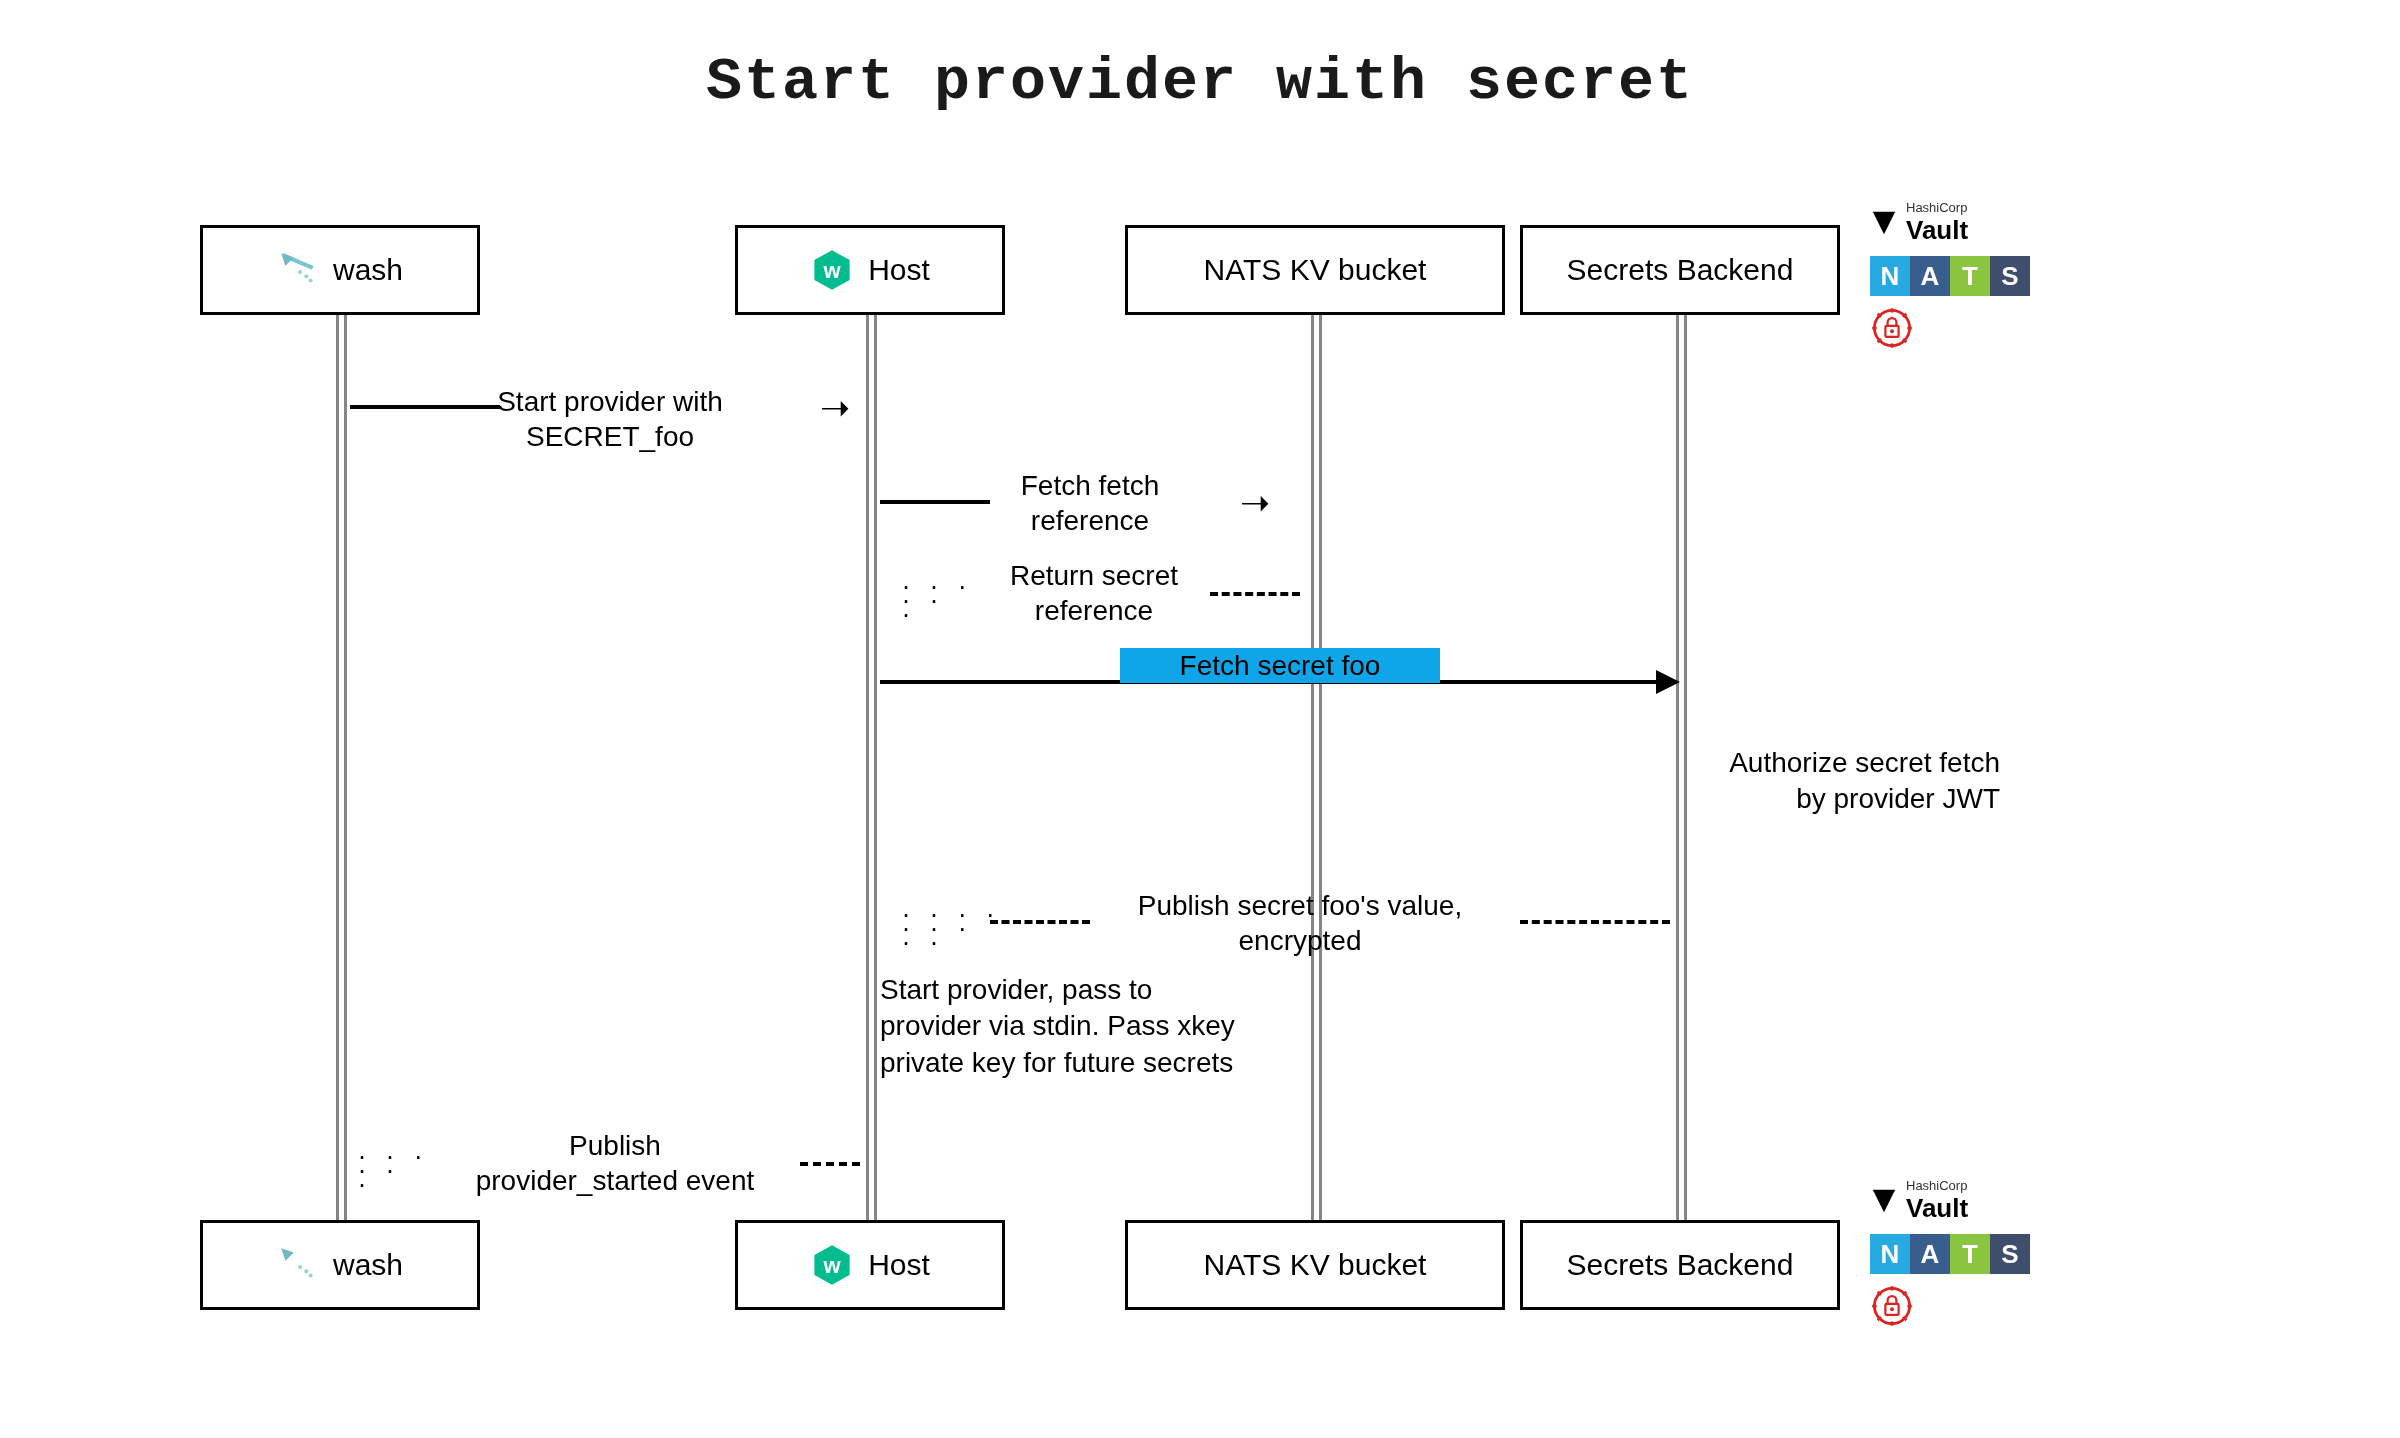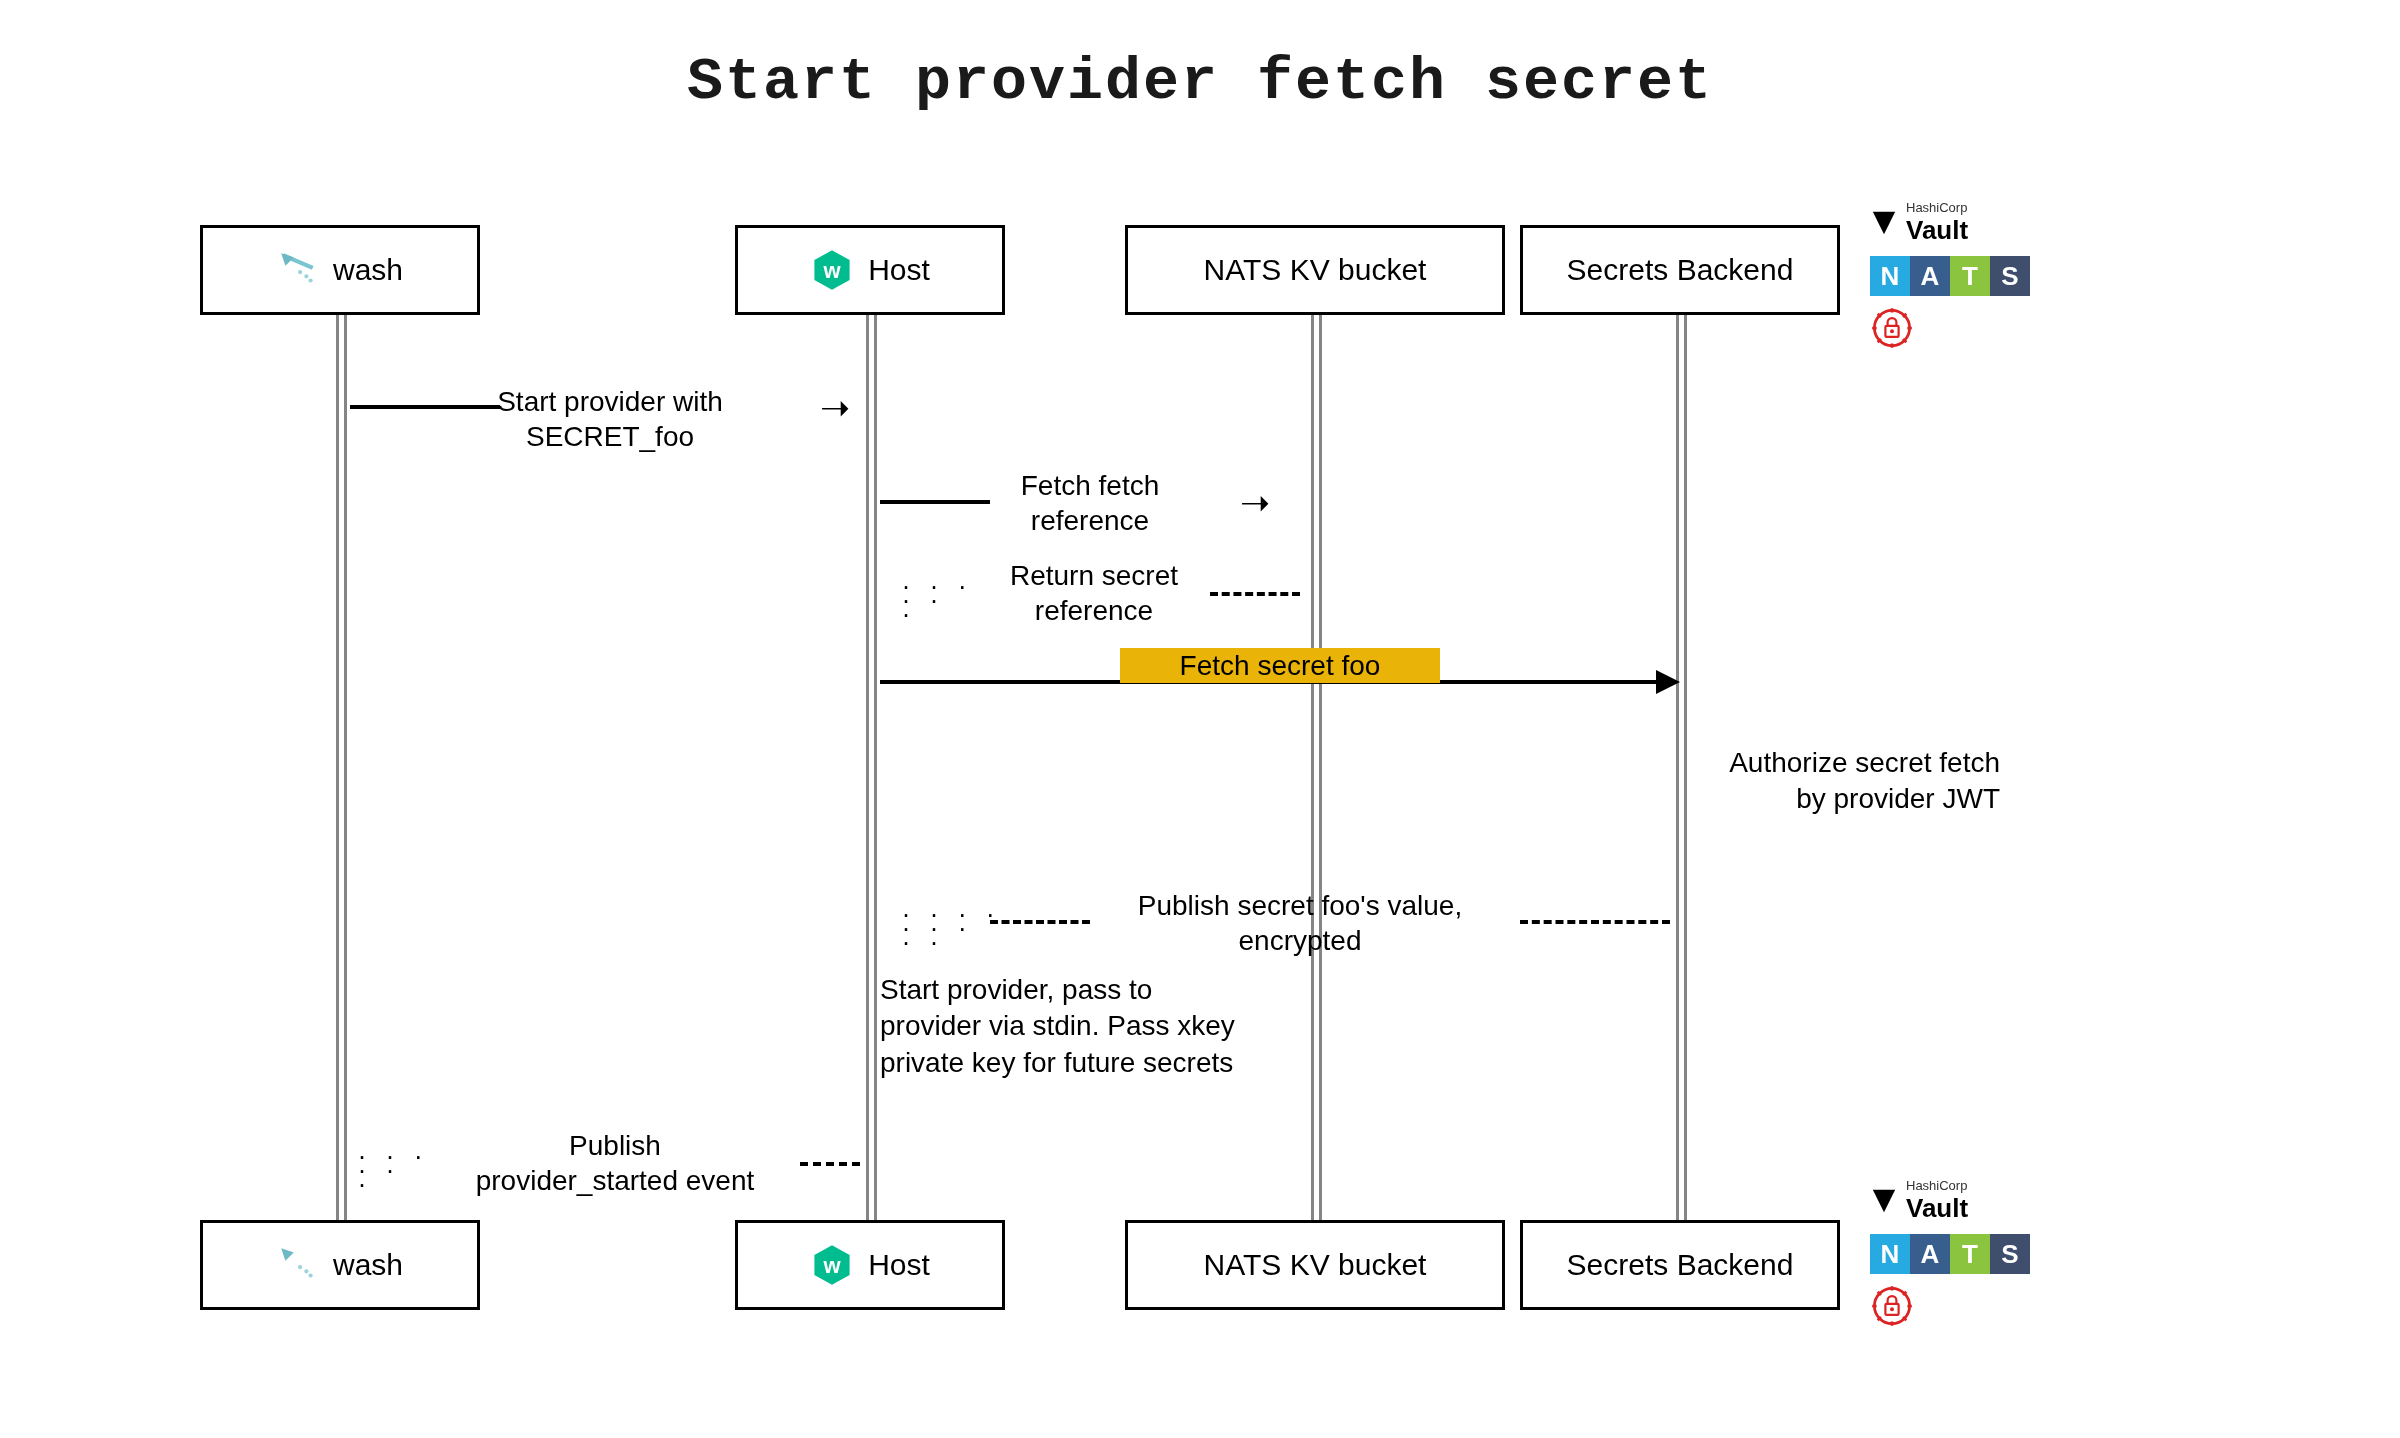--- a/index.html
+++ b/index.html
@@ -123,21 +123,21 @@
   .note {
     position: absolute;
     font-size: 28px;
     line-height: 1.3;
     text-align: right;
   }
 </style>
 </head>
 <body>
 
-<div class="title">Start provider fetch secret</div>
+<div class="title">Start provider with secret</div>
 
 <div class="actor-box" style="left:200px; top:225px; width:280px; height:90px;">
   <span class="wash-icon">
     <svg width="42" height="42" viewBox="0 0 40 40">
       <path d="M6 6 L34 18 L6 6" stroke="#7ac6d0" stroke-width="4" fill="none"></path>
       <polygon points="4,4 16,8 8,16" fill="#6fb8c6"></polygon>
       <circle cx="22" cy="22" r="2" fill="#9cd3db"></circle>
       <circle cx="28" cy="26" r="2" fill="#9cd3db"></circle>
       <circle cx="32" cy="30" r="2" fill="#9cd3db"></circle>
     </svg>
@@ -215,21 +215,21 @@
 <div class="msg-label" style="left:960px; top:468px; width:260px;">Fetch fetch
 reference</div>
 
 <div class="dash-cluster" style="left:900px; top:580px;">· · ·<br>· ·<br>·</div>
 <div class="arrow-dashed" style="left:1210px; top:592px; width:90px;"></div>
 <div class="msg-label" style="left:964px; top:558px; width:260px;">Return secret
 reference</div>
 
 <div class="arrow-line" style="left:880px; top:680px; width:780px;"></div>
 <div class="arrow-head-r" style="left:1656px; top:670px;"></div>
-<div class="msg-label" style="left:1120px; top:648px; width:320px; background:#eab308; padding:0 8px;">Fetch secret foo</div>
+<div class="msg-label" style="left:1120px; top:648px; width:320px; background:#0ea5e9; padding:0 8px;">Fetch secret foo</div>
 
 <div class="note" style="left:1700px; top:745px; width:300px;">Authorize secret
 fetch by provider
 JWT</div>
 
 <div class="dash-cluster" style="left:900px; top:908px;">· · · ·<br>· · ·<br>· ·</div>
 <div class="arrow-dashed" style="left:990px; top:920px; width:100px;"></div>
 <div class="arrow-dashed" style="left:1520px; top:920px; width:150px;"></div>
 <div class="msg-label" style="left:1070px; top:888px; width:460px;">Publish secret foo's value,
 encrypted</div>

